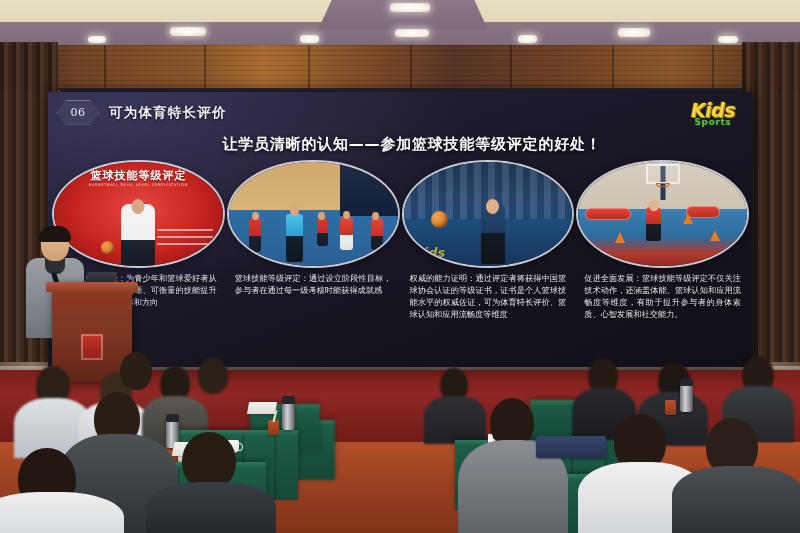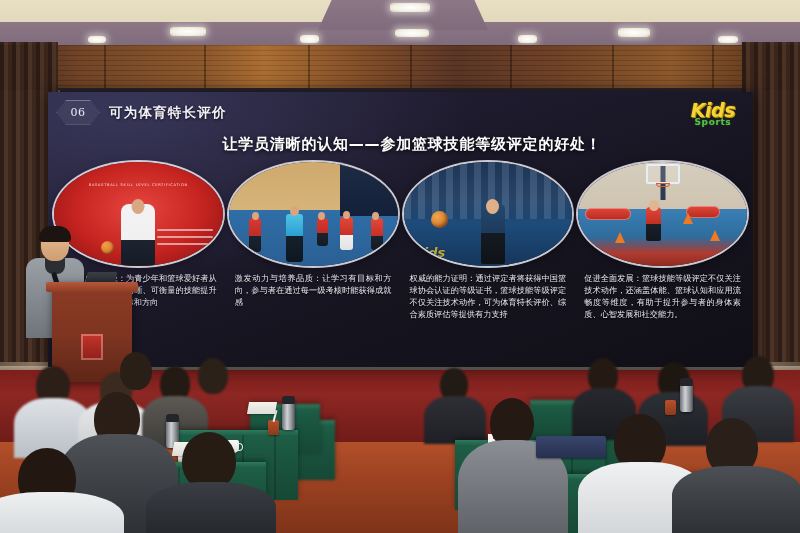--- a/index.html
+++ b/index.html
@@ -313,20 +313,21 @@
       <div class="brand-kids">Kids</div>
       <div class="brand-sports">Sports</div>
     </div>
 
     <div class="slide-headline">让学员清晰的认知——参加篮球技能等级评定的好处！</div>
 
     <div class="cards">
 
       <div class="card">
         <div class="thumb th1">
+          <div class="poster-title">篮球技能等级评定</div>
           <div class="poster-sub">BASKETBALL SKILL LEVEL CERTIFICATION</div>
           <div class="lines">
               <i></i>
               <i></i>
               <i></i>
             </div>
           <div class="person"></div>
           <div class="head"></div>
           <div class="ball"></div>
         </div>
@@ -340,32 +341,32 @@
           <div class="hd" style="left:13.5%;bottom:46px;"></div>
           <div class="p blue"></div>
           <div class="hd" style="left:36%;bottom:50px;width:9px;height:10px;"></div>
           <div class="p red2"></div>
           <div class="hd" style="left:53%;bottom:46px;"></div>
           <div class="p red3"></div>
           <div class="hd" style="left:67.5%;bottom:47px;"></div>
           <div class="p red4"></div>
           <div class="hd" style="left:85%;bottom:46px;"></div>
         </div>
-        <div class="card-text">激发动力与培养品质：让学习有目标和方向，参与者在通过每一级考核时能获得成就感</div>
+        <div class="card-text">篮球技能等级评定：通过设立阶段性目标，参与者在通过每一级考核时能获得成就感</div>
       </div>
 
       <div class="card">
         <div class="thumb th3">
           <div class="seats"></div>
           <div class="floorlogo">Kids</div>
           <div class="player"></div>
           <div class="phead"></div>
           <div class="ball3"></div>
         </div>
-        <div class="card-text">权威的能力证明：通过评定者将获得中国篮球协会认证的等级证书，篮球技能等级评定不仅关注技术动作，可为体育特长评价、综合素质评估等提供有力支持</div>
+        <div class="card-text">权威的能力证明：通过评定者将获得中国篮球协会认证的等级证书，证书是个人篮球技能水平的权威佐证，可为体育特长评价、篮球认知和应用流畅度等维度</div>
       </div>
 
       <div class="card">
         <div class="thumb th4">
           <div class="hoop-pole"></div>
           <div class="board"></div>
           <div class="rim"></div>
           <div class="banner b1"></div>
           <div class="banner b2"></div>
           <div class="redp"></div>

